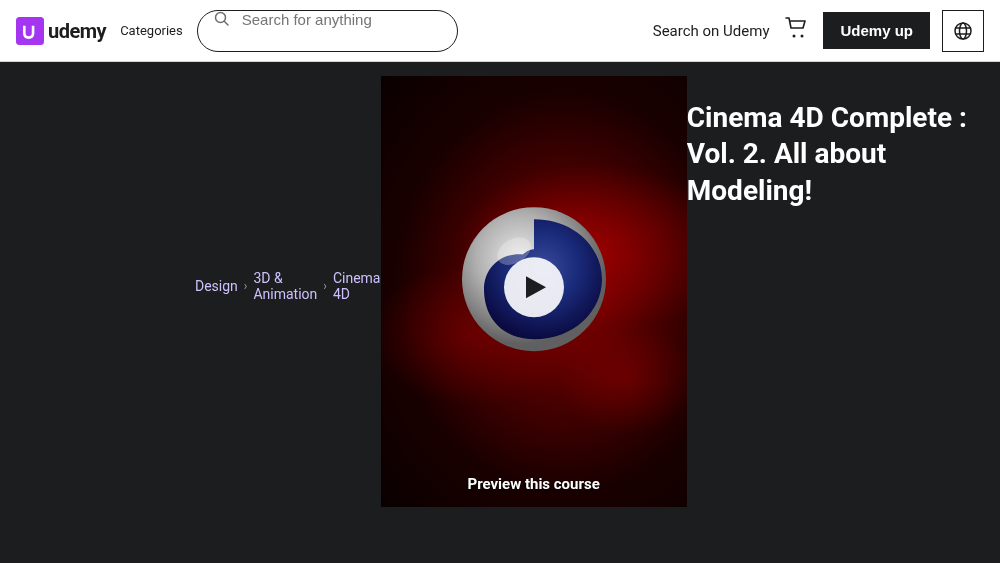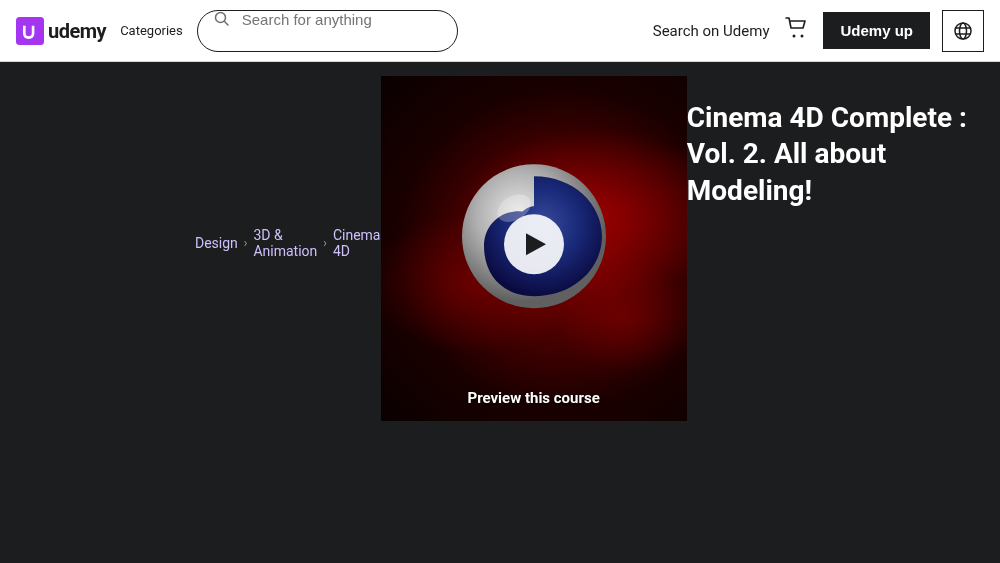--- a/index.html
+++ b/index.html
@@ -154,21 +154,21 @@
       font-size: 12px;
     }
     .breadcrumb-current {
       color: #cec0fc;
       cursor: pointer;
     }
 
     
     .video-container {
       width: 605px;
-      height: 345px;
+      height: 431px;
       position: relative;
       background: #000;
       overflow: hidden;
     }
 
     .video-bg {
       width: 100%;
       height: 100%;
       background: radial-gradient(ellipse at 60% 50%, #8b0000 0%, #4a0000 35%, #1a0000 65%, #0a0000 100%);
       position: relative;

